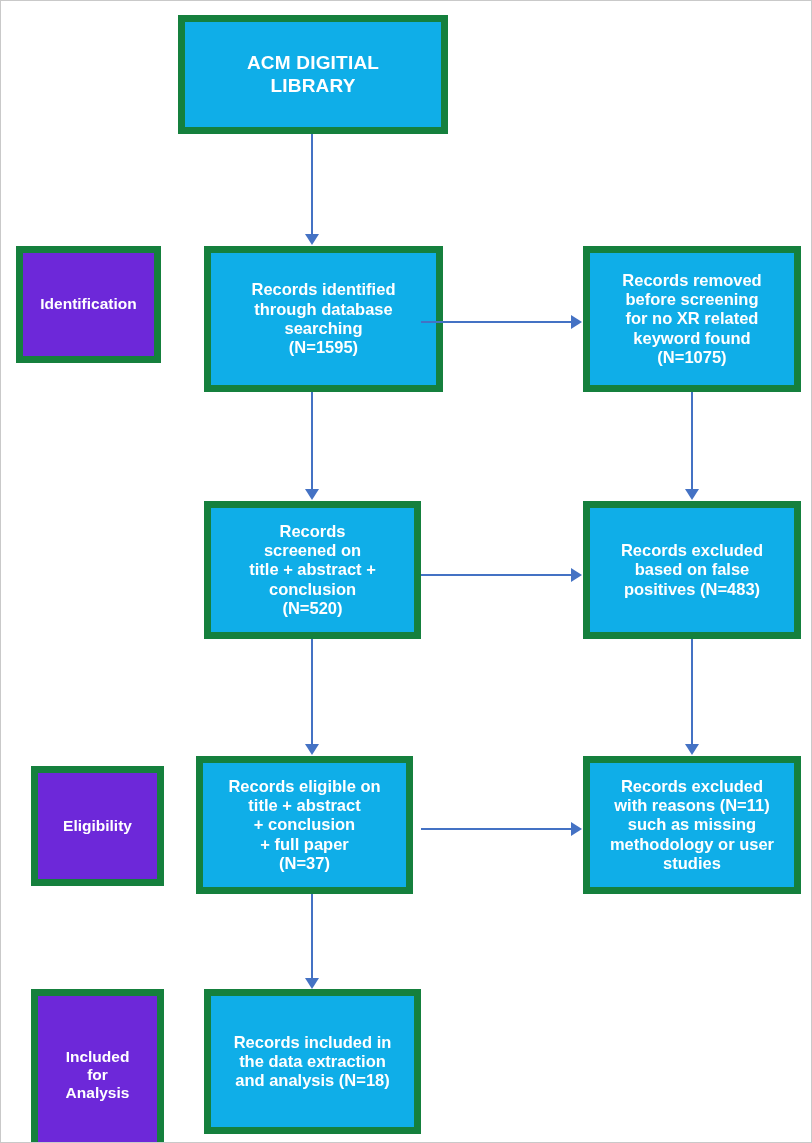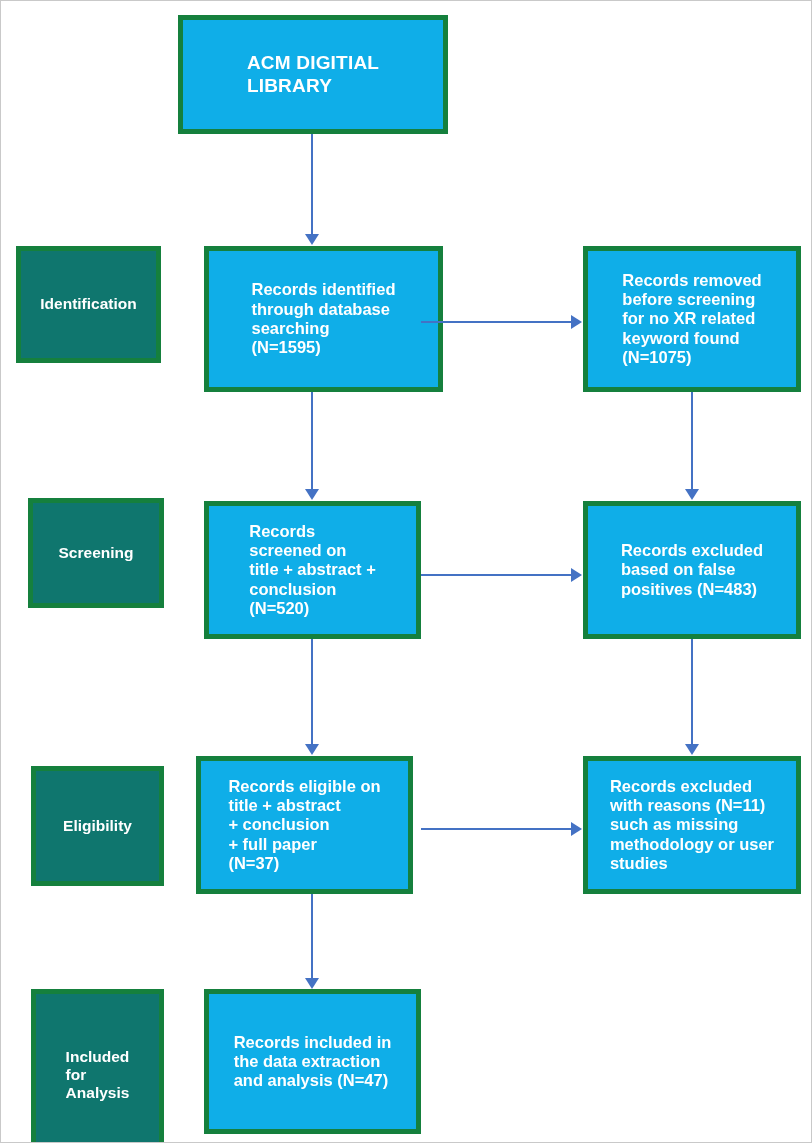--- a/index.html
+++ b/index.html
@@ -18,30 +18,30 @@
     overflow:hidden;
   }
 
   
   .box{
     position:absolute;
     box-sizing:border-box;
     display:flex;
     align-items:center;
     justify-content:center;
-    text-align:left;
+    text-align:center;
     color:#ffffff;
     font-weight:bold;
     line-height:1.17;
-    border:5px solid #15803d;
+    border:7px solid #15803d;
     white-space:pre-line;
     padding:16px 6px;
   }
   .box.cyan{ background:#0FAEE8; }
-  .box.violet{ background:#0f766e; }
+  .box.violet{ background:#6d28d9; }
 
   .title-box{ font-size:19px; letter-spacing:.2px; }
   .stage-box{ font-size:15.5px; }
   .flow-box{ font-size:16.5px; }
 
   
   .vline{
     position:absolute;
     width:2px;
     background:#4472C4;
@@ -72,21 +72,20 @@
 <div id="canvas">
 
   <div class="box cyan title-box" style="left:177px; top:14px; width:270px; height:119px;">ACM DIGITIAL
 LIBRARY</div>
 
   <div class="vline" style="left:310px; top:133px; height:101px;"></div>
   <div class="arrow-down" style="left:304px; top:233px;"></div>
 
   <div class="box violet stage-box" style="left:15px; top:245px; width:145px; height:117px;">Identification</div>
 
-  <div class="box violet stage-box" style="left:27px; top:497px; width:136px; height:110px;">Screening</div>
 
   <div class="box violet stage-box" style="left:30px; top:765px; width:133px; height:120px;">Eligibility</div>
 
   <div class="box violet stage-box" style="left:30px; top:988px; width:133px; height:172px;">Included
 for
 Analysis</div>
 
   <div class="box cyan flow-box" style="left:203px; top:245px; width:239px; height:146px;">Records identified
 through database
 searching
@@ -139,15 +138,15 @@
 studies</div>
 
   <div class="hline" style="left:420px; top:827px; width:151px;"></div>
   <div class="arrow-right" style="left:570px; top:821px;"></div>
 
   <div class="vline" style="left:310px; top:893px; height:85px;"></div>
   <div class="arrow-down" style="left:304px; top:977px;"></div>
 
   <div class="box cyan flow-box" style="left:203px; top:988px; width:217px; height:145px;">Records included in
 the data extraction
-and analysis (N=47)</div>
+and analysis (N=18)</div>
 
 </div>
 
 </body></html>

